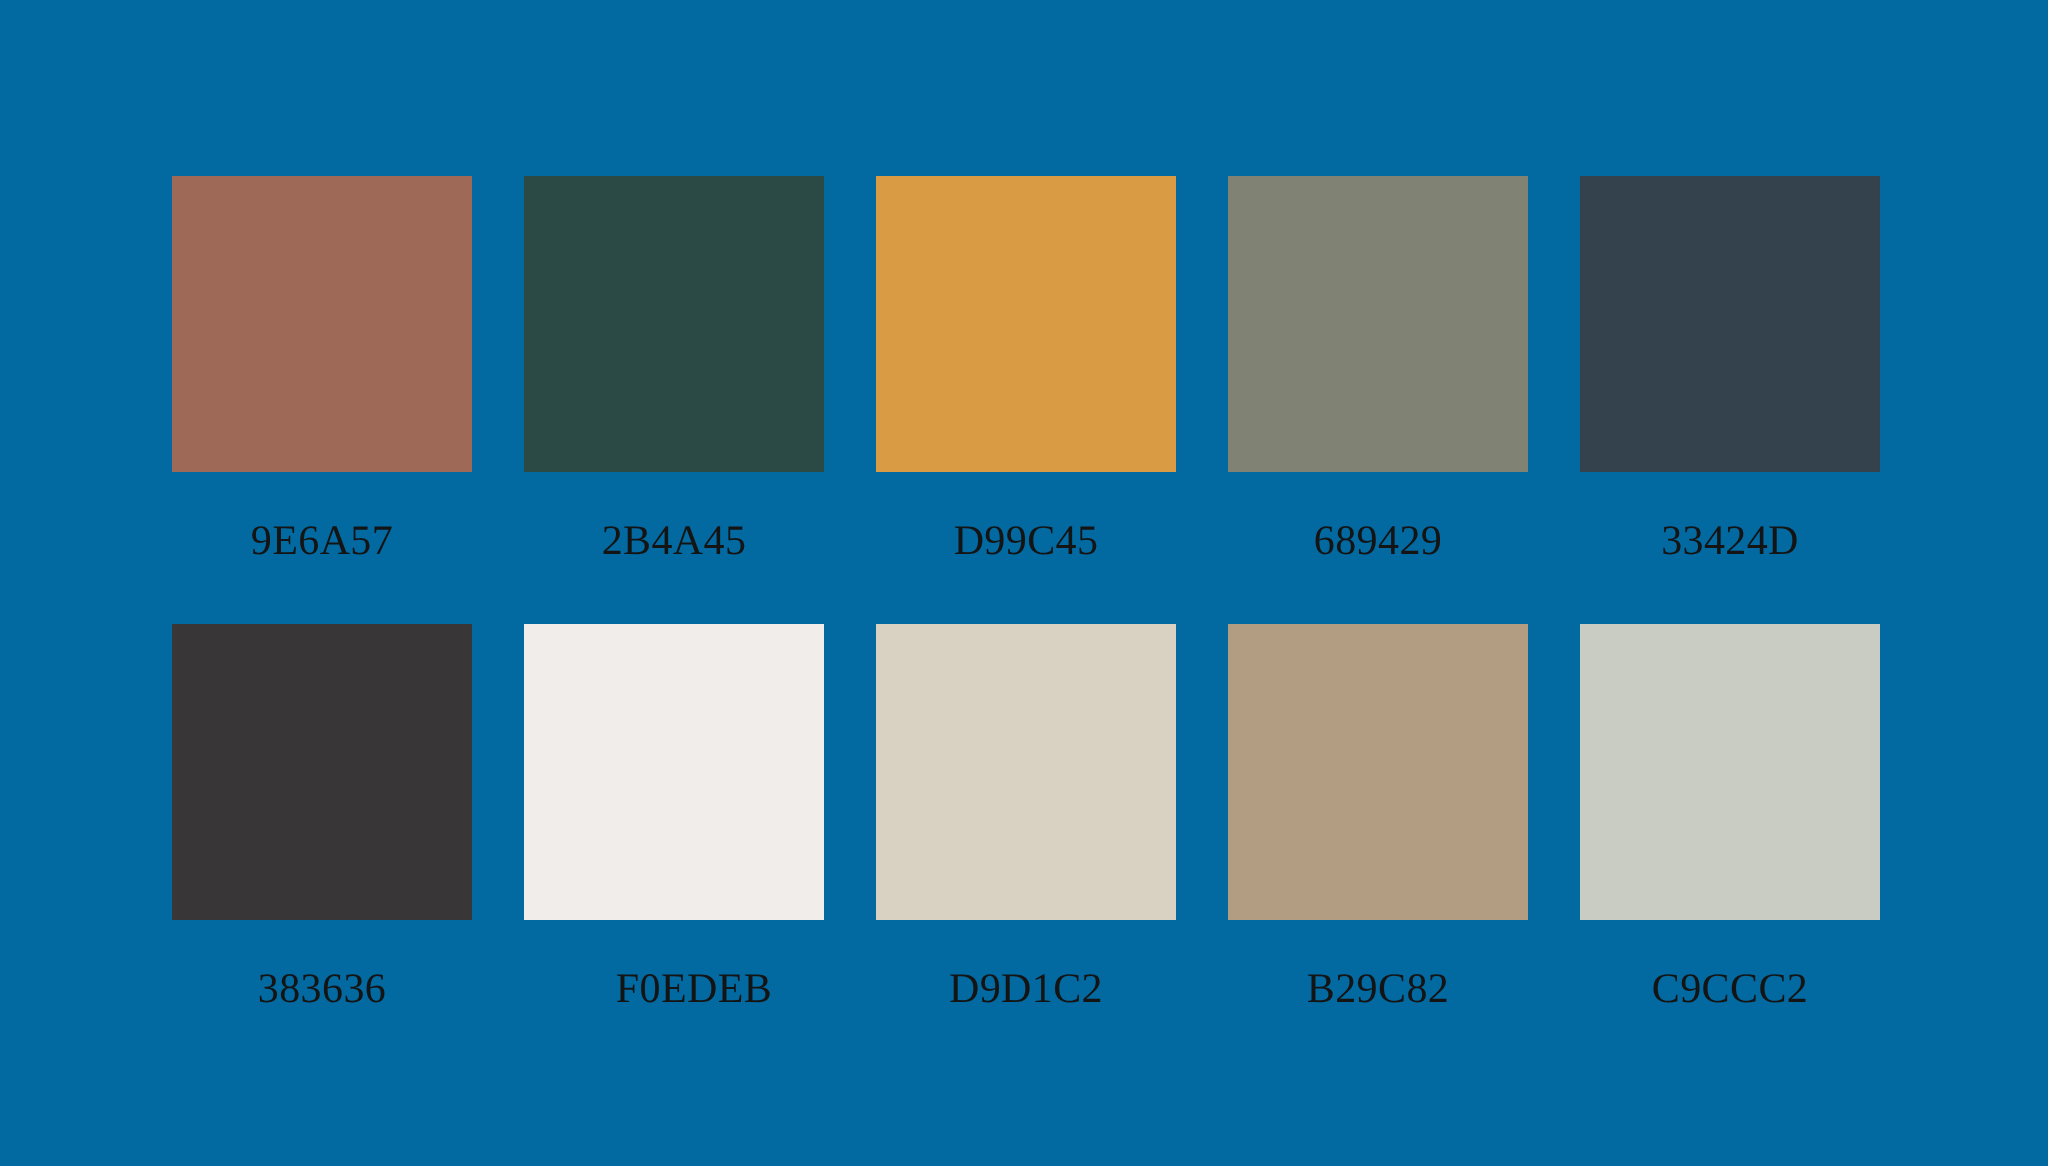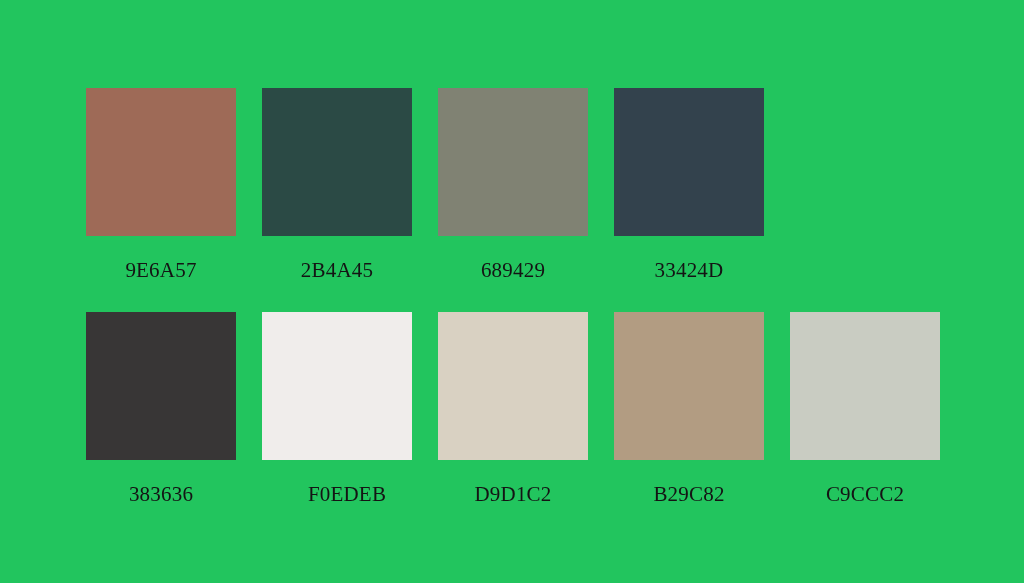--- a/index.html
+++ b/index.html
@@ -55,34 +55,38 @@
     line-height: 24px;
     letter-spacing: 0.2px;
     color: #141414;
     text-align: center;
     white-space: nowrap;
   }
 </style>
 </head>
 <body>
 
-<div id="palette-board" style="background: #22c55e;">
+<div id="palette-board" style="background: #0369a1;">
 
   <div class="palette-row" id="palette-row-1">
 
     <div class="swatch-cell">
       <div class="swatch-chip" style="background-color: rgb(158, 106, 87);"></div>
       <div class="swatch-label" style="color: rgb(20, 20, 20);">9E6A57</div>
     </div>
 
     <div class="swatch-cell">
       <div class="swatch-chip" style="background-color: rgb(43, 74, 69);"></div>
       <div class="swatch-label" style="color: rgb(20, 20, 20);">2B4A45</div>
     </div>
 
+    <div class="swatch-cell">
+      <div class="swatch-chip" style="background-color: rgb(217, 156, 69);"></div>
+      <div class="swatch-label" style="color: rgb(20, 20, 20);">D99C45</div>
+    </div>
 
     <div class="swatch-cell">
       <div class="swatch-chip" style="background-color: rgb(128, 130, 115);"></div>
       <div class="swatch-label" style="color: rgb(20, 20, 20);">689429</div>
     </div>
 
     <div class="swatch-cell">
       <div class="swatch-chip" style="background-color: rgb(51, 66, 77);"></div>
       <div class="swatch-label" style="color: rgb(20, 20, 20);">33424D</div>
     </div>

